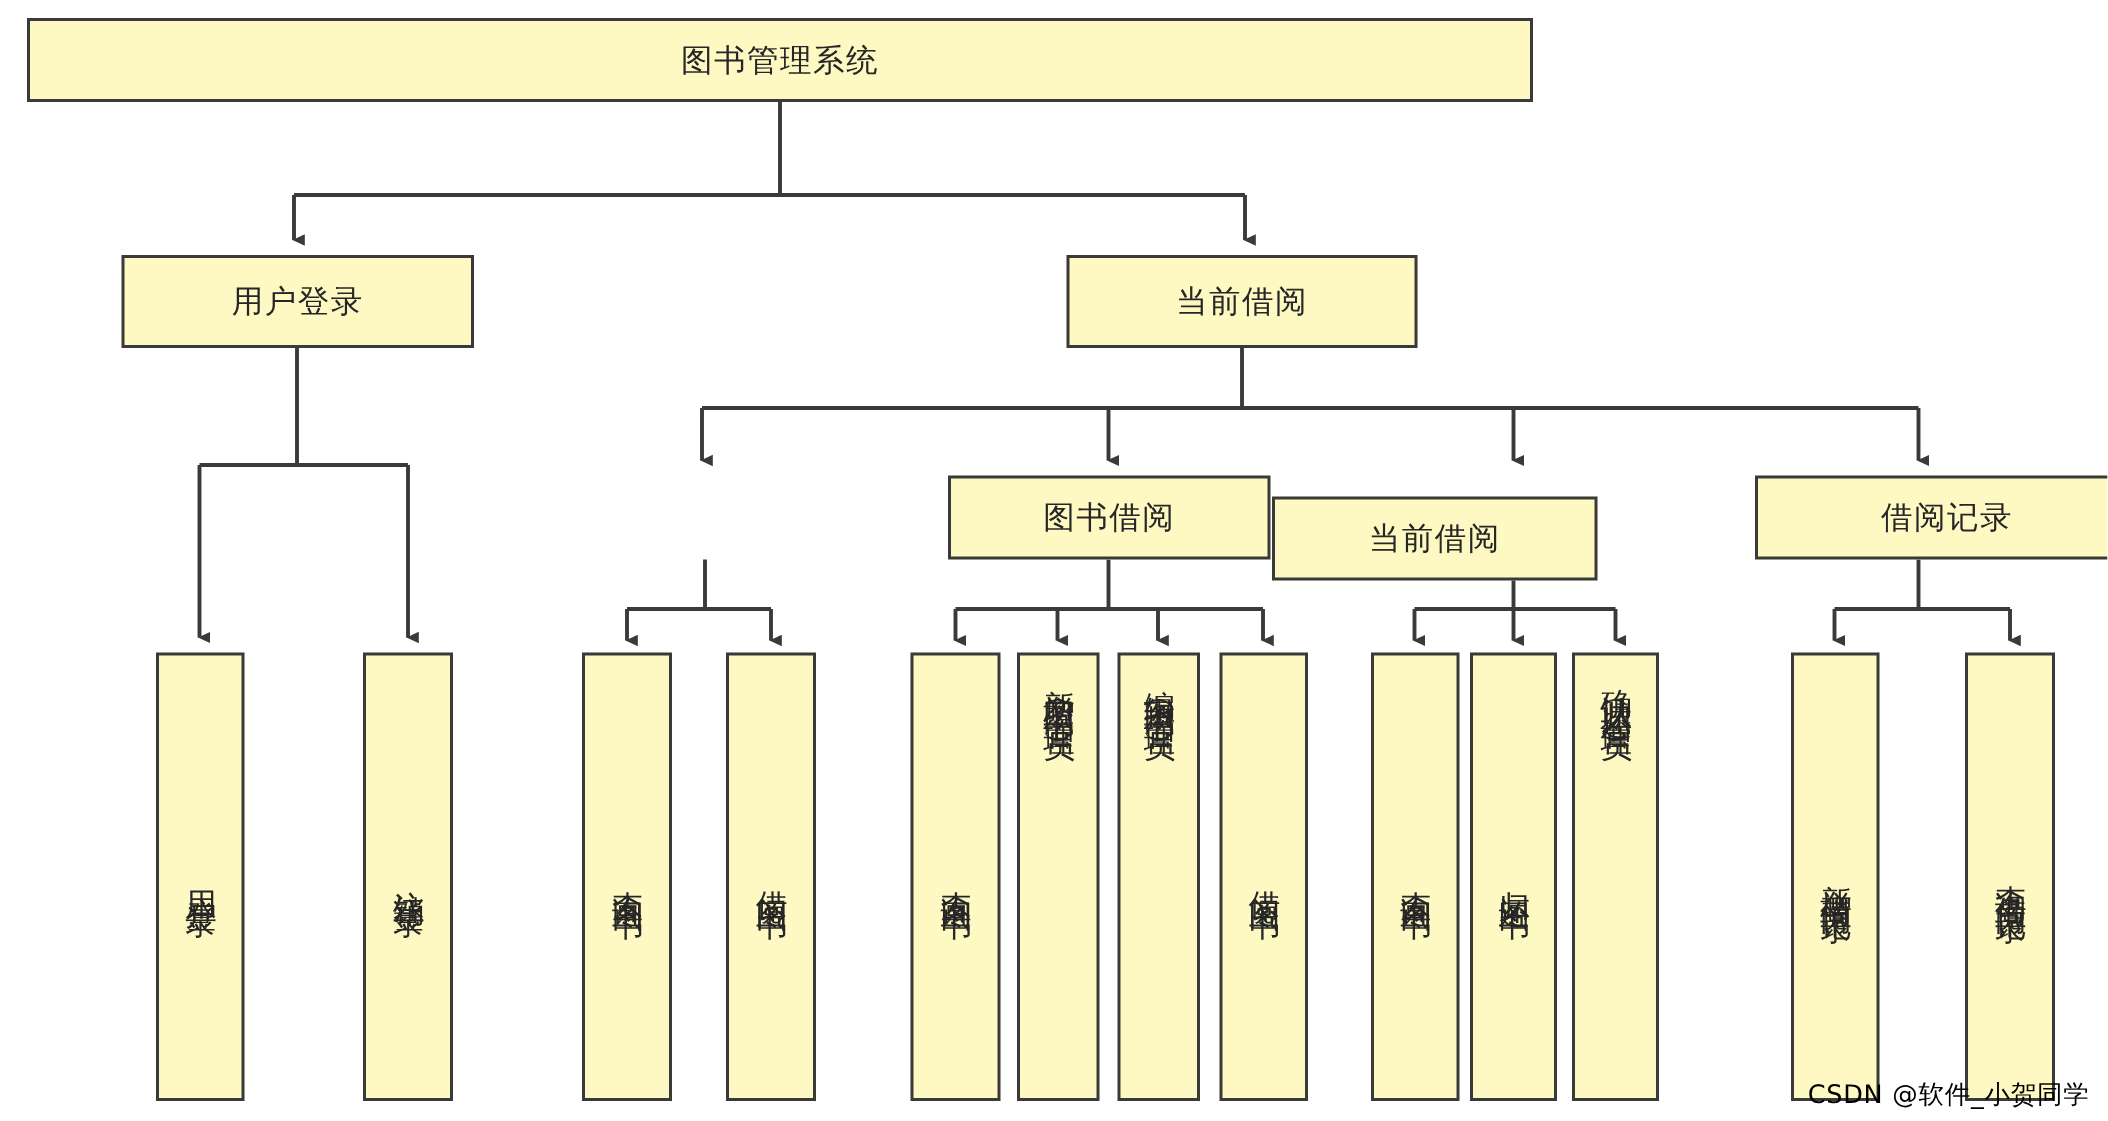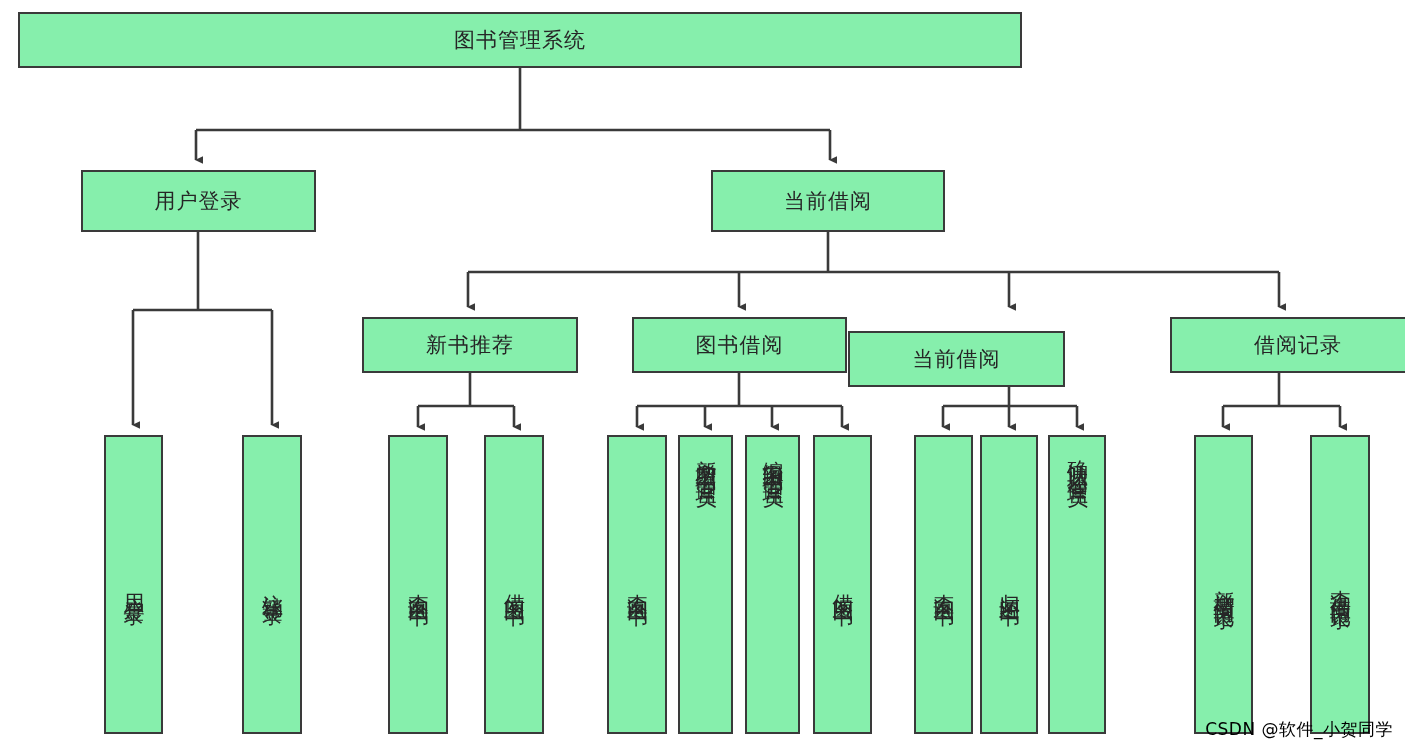--- a/index.html
+++ b/index.html
@@ -17,21 +17,21 @@
   }
   #wires {
     position: absolute;
     left: 0; top: 0;
     width: 1405px;
     height: 747px;
   }
   .node {
     position: absolute;
     box-sizing: border-box;
-    background: #86efac;
+    background: #fef9c3;
     border: 2.5px solid #3a3a3a;
     display: flex;
     align-items: center;
     justify-content: center;
     color: #262626;
   }
   .node.h {
     font-size: 21px;
     letter-spacing: 1px;
     white-space: nowrap;
@@ -129,23 +129,20 @@
     <span>图书管理系统</span>
   </div>
 
   <div class="node h" style="left: 81px; top: 170px; width: 235px; height: 62px;">
     <span>用户登录</span>
   </div>
   <div class="node h" style="left: 711px; top: 170px; width: 234px; height: 62px;">
     <span>当前借阅</span>
   </div>
 
-  <div class="node h" style="left: 362px; top: 317px; width: 216px; height: 56px;">
-    <span>新书推荐</span>
-  </div>
   <div class="node h" style="left: 632px; top: 317px; width: 215px; height: 56px;">
     <span>图书借阅</span>
   </div>
   <div class="node h" style="left: 848px; top: 317px; width: 217px; height: 56px; margin-top: 14px;">
     <span>当前借阅</span>
   </div>
   <div class="node h" style="left: 1170px; top: 317px; width: 256px; height: 56px;">
     <span>借阅记录</span>
   </div>
 

